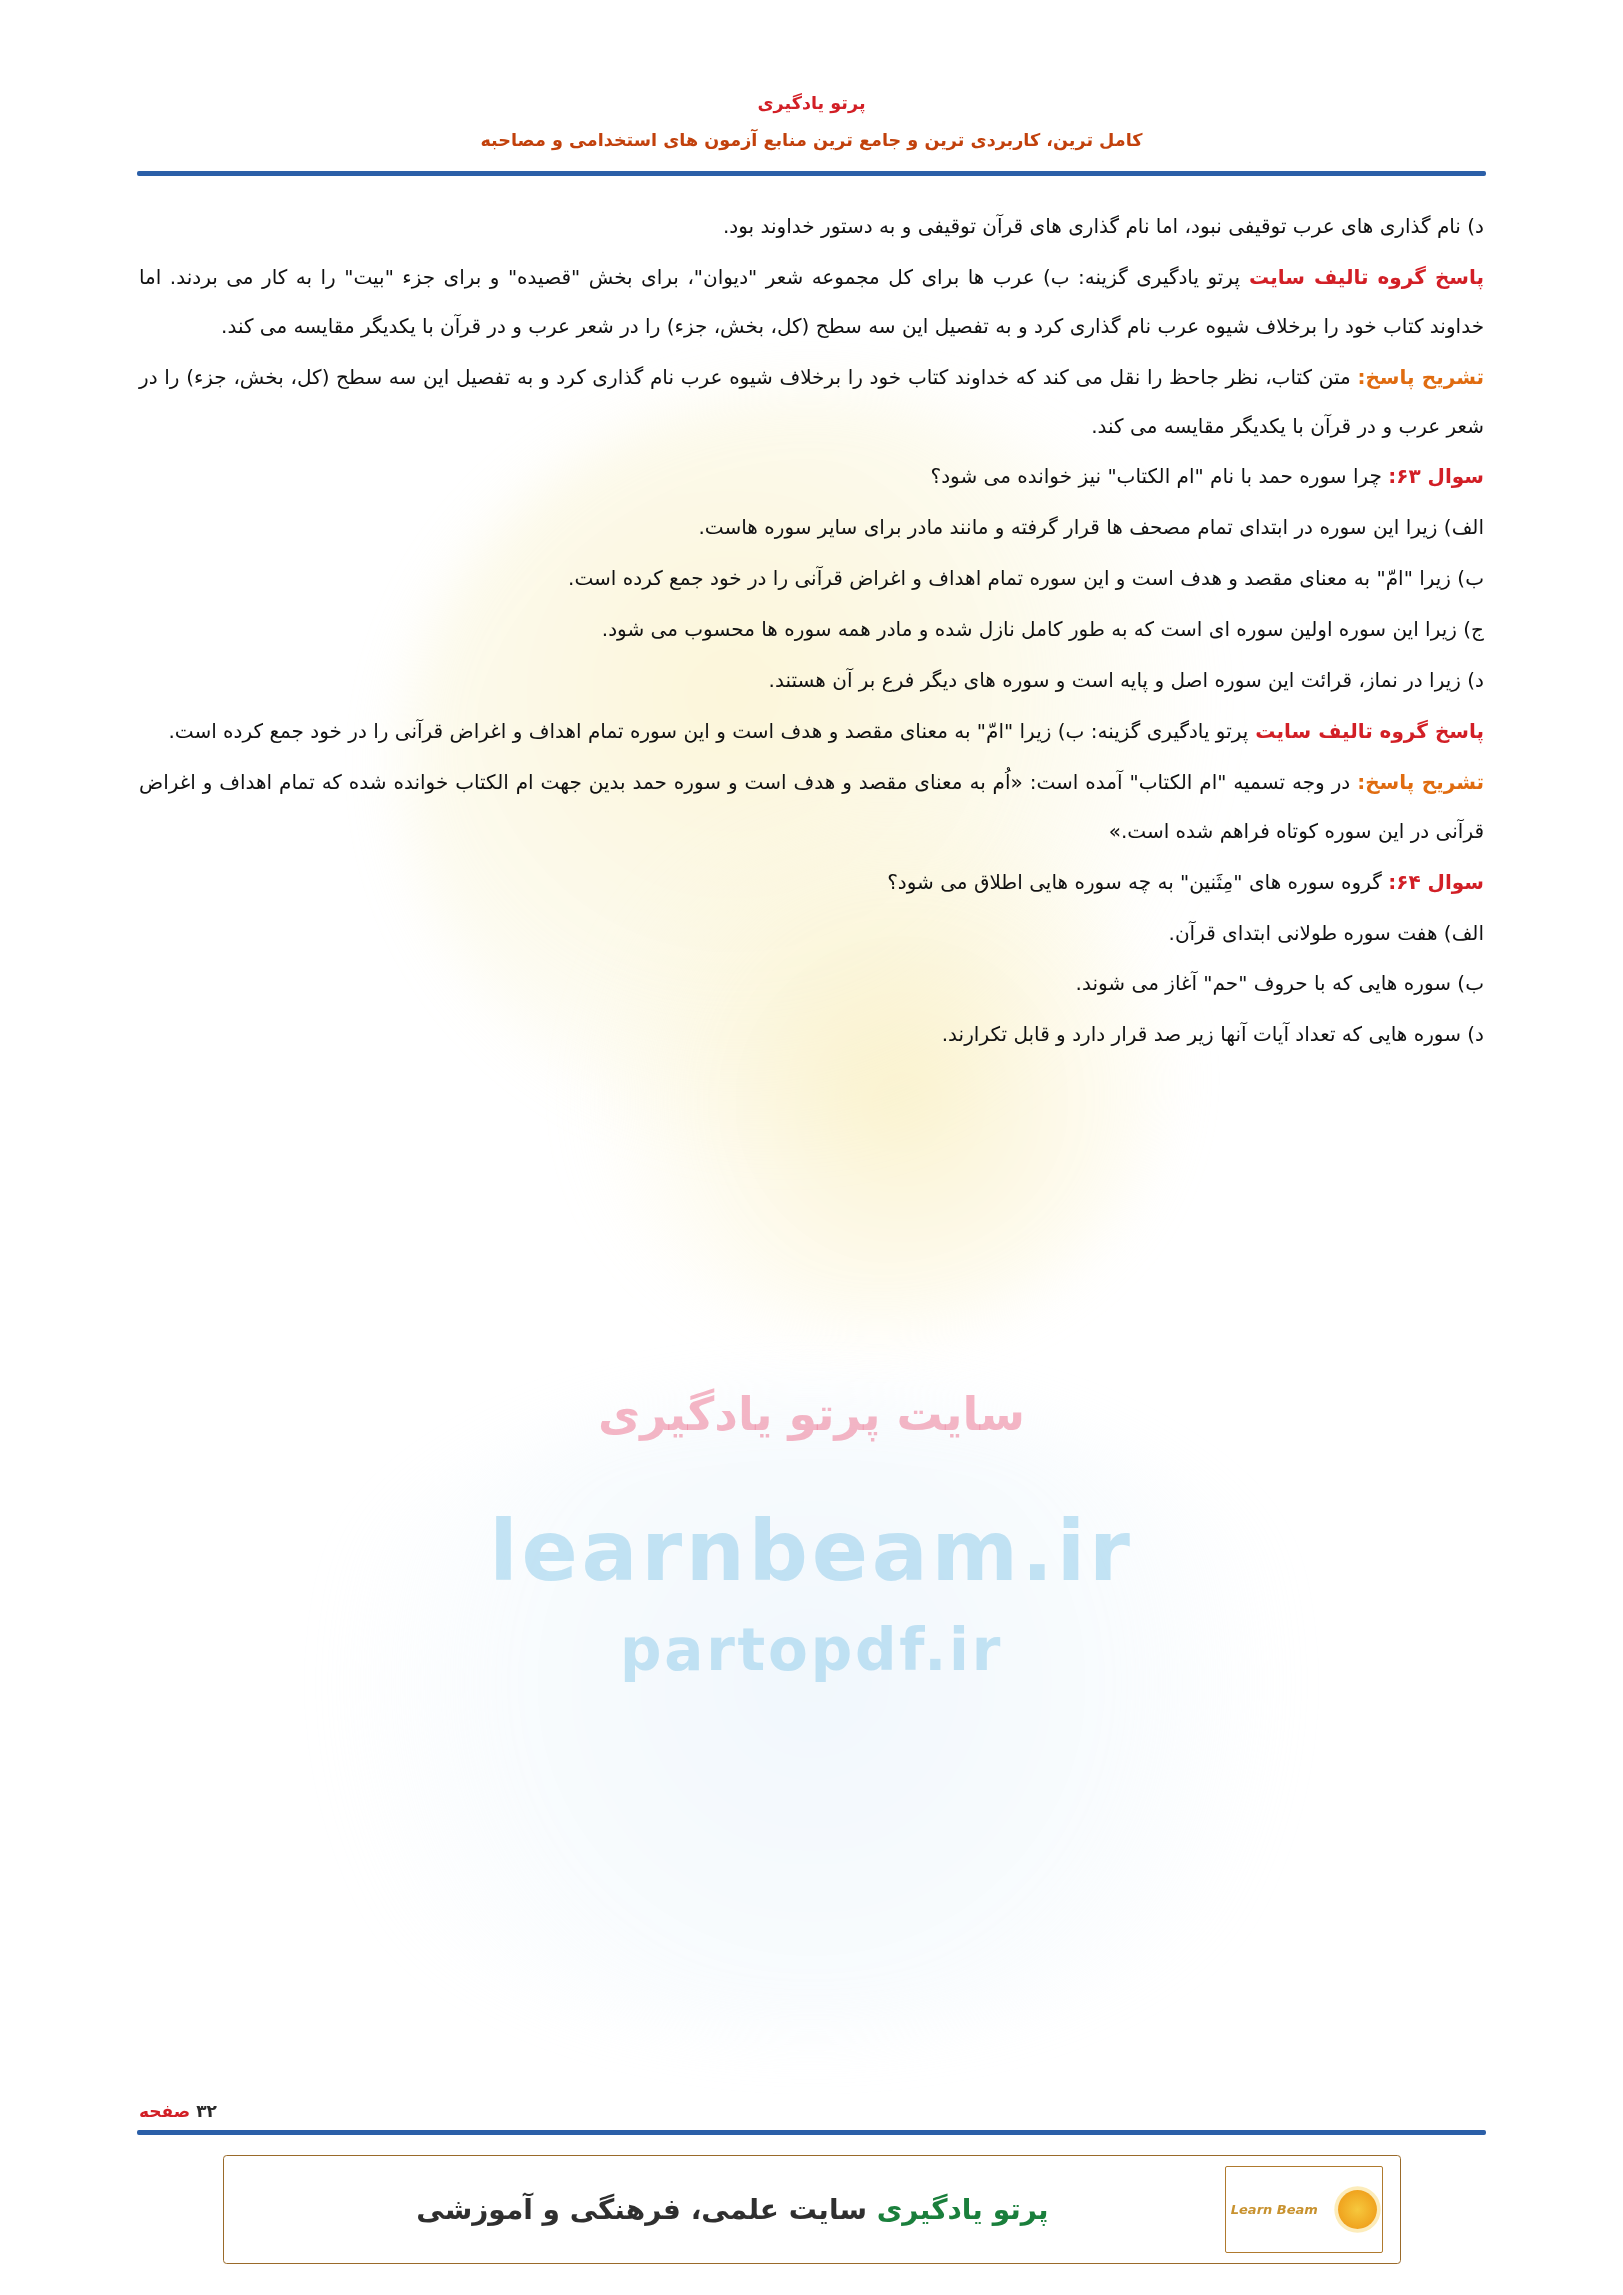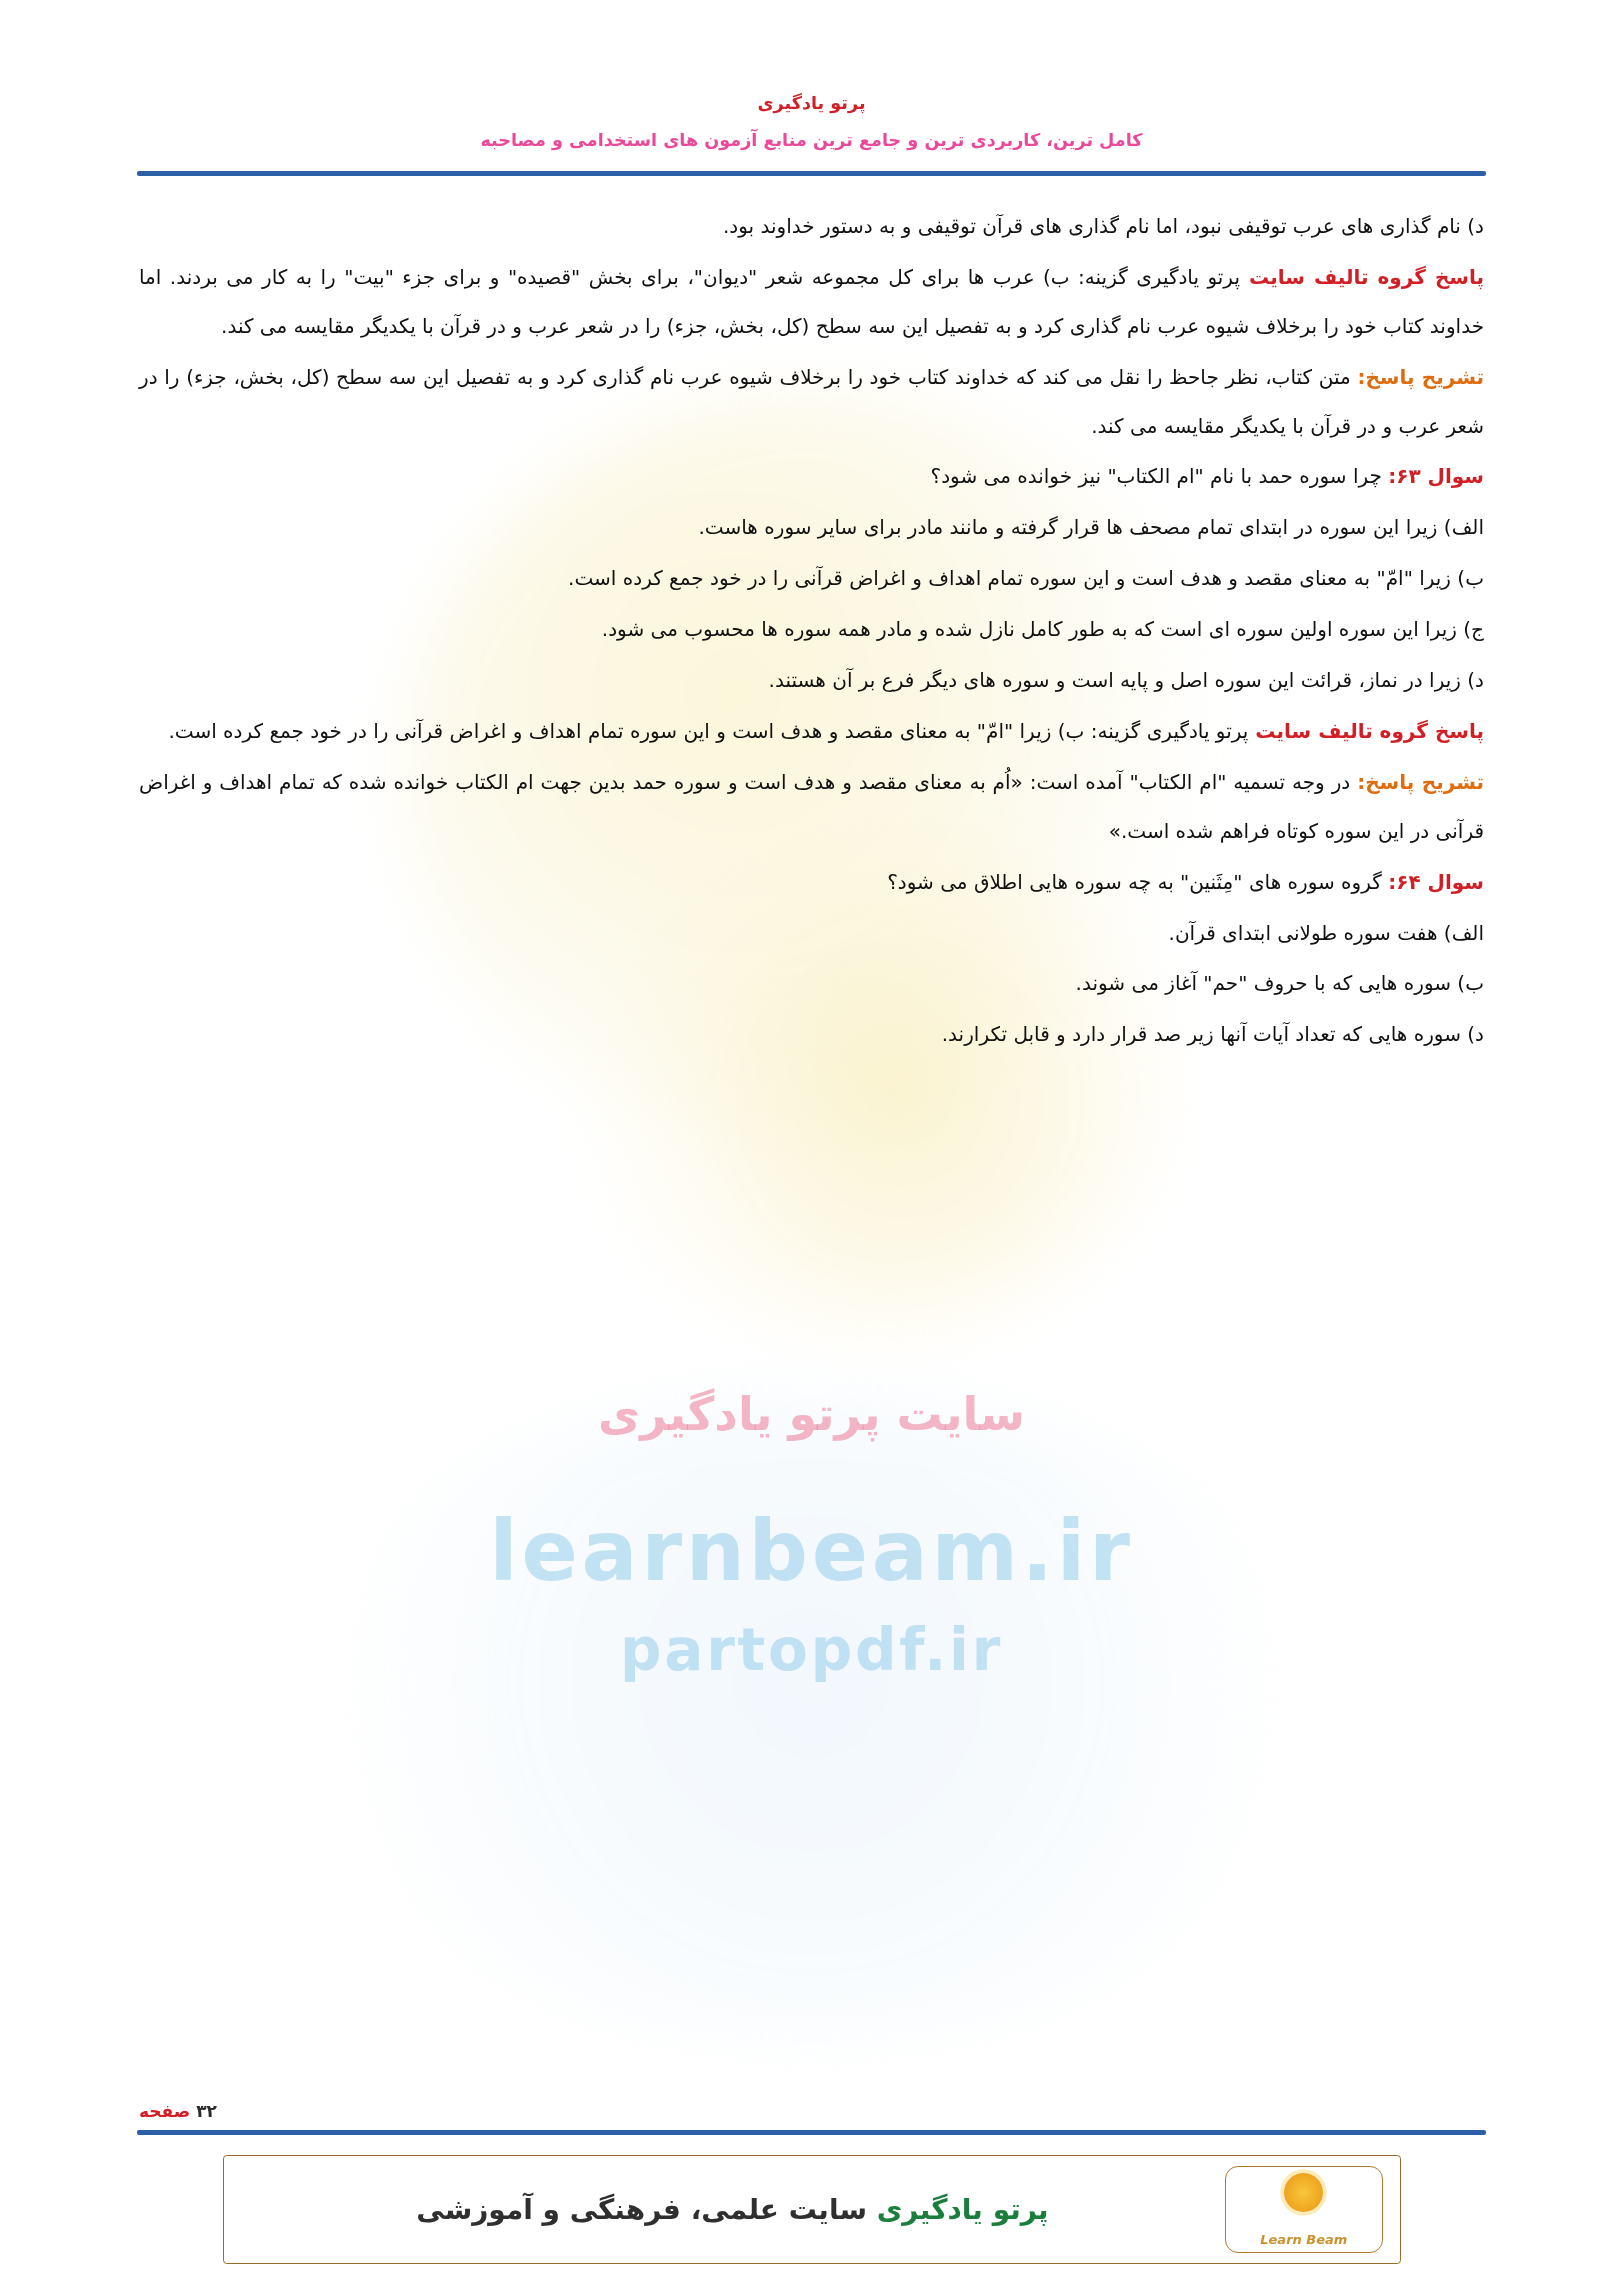--- a/index.html
+++ b/index.html
@@ -76,21 +76,21 @@
     text-align: center;
     padding-top: 89px;
   }
   .header .h-line1 {
     color: #d21f26;
     font-size: 17.6px;
     font-weight: bold;
     line-height: 1.7;
   }
   .header .h-line2 {
-    color: #ec4899;
+    color: #c2410c;
     font-size: 17.6px;
     font-weight: bold;
     line-height: 1.7;
     margin-top: 7.4px;
   }
   .rule {
     margin: 15px 137px 0 137px;
     height: 4.6px;
     background: #2b5fa8;
     border-radius: 1.9px;
@@ -151,23 +151,23 @@
     font-size: 28px;
     font-weight: bold;
     color: #2f2f2f;
     letter-spacing: 0.9px;
   }
   .footer-text .brand { color: #1a7f3c; }
   .logo {
     width: 156px;
     height: 85px;
     border: 1.9px solid #b07a2e;
-    border-radius: 13px;
+    border-radius: 2px;
     display: flex;
-    flex-direction: column;
+    flex-direction: row;
     align-items: center;
     justify-content: center;
     gap: 20px;
     background: #fff;
   }
   .logo .sun {
     width: 39px; height: 39px;
     border-radius: 50%;
     background: radial-gradient(circle, #f6c83d 0%, #f0a31e 70%, #e2901a 100%);
     box-shadow: 0 0 0 3.7px rgba(246,200,61,0.35);

